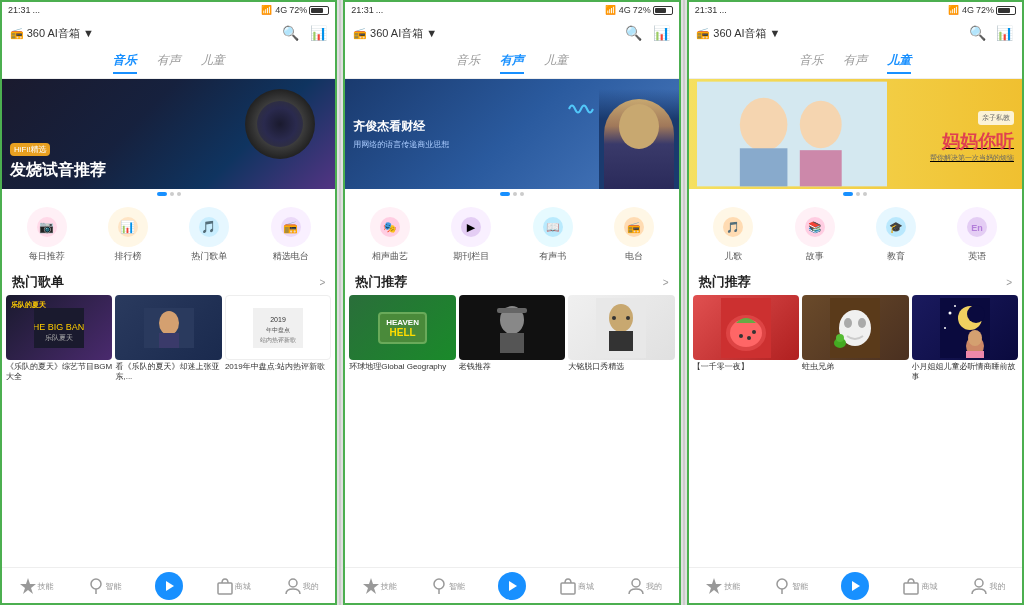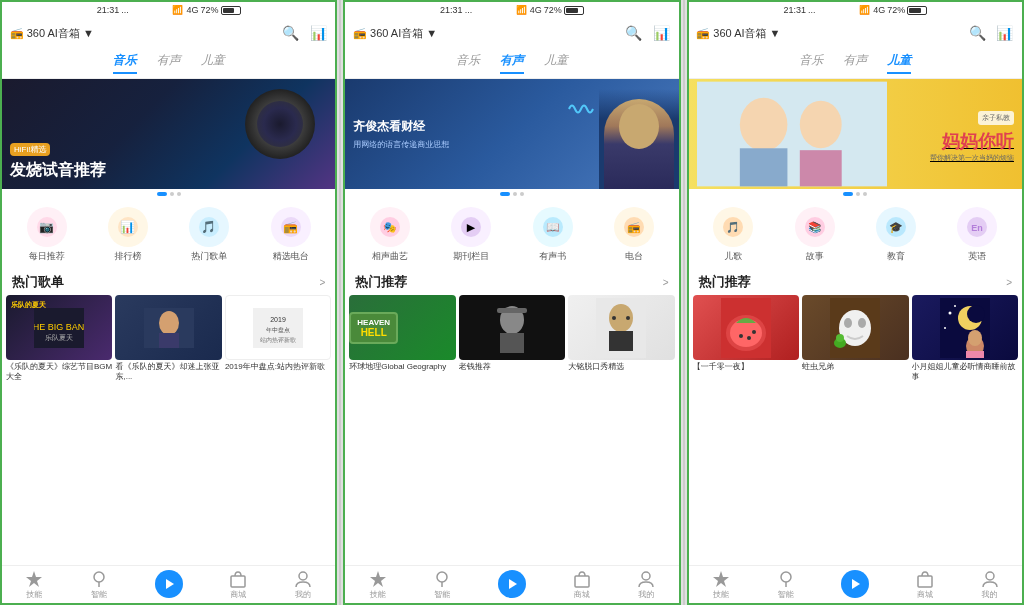--- a/index.html
+++ b/index.html
@@ -17,21 +17,21 @@
       background: #fff;
       display: flex;
       flex-direction: column;
       overflow: hidden;
       border: 2px solid #4caf50;
     }
     
     .status-bar {
       background: #fff;
       display: flex;
-      justify-content: center;
+      justify-content: space-between;
       align-items: center;
       padding: 2px 6px;
       font-size: 9px;
       color: #333;
       height: 16px;
       gap: 44px;
     }
     .status-left { display: flex; align-items: center; gap: 2px; }
     .status-right { display: flex; align-items: center; gap: 2px; }
     .battery-bar {
@@ -278,21 +278,21 @@
     
     .bottom-nav {
       display: flex;
       justify-content: space-around;
       padding: 4px 0 3px;
       border-top: 1px solid #eee;
       background: #fff;
     }
     .nav-item {
       display: flex;
-      flex-direction: column;
+      flex-direction: row;
       align-items: center;
       gap: 1px;
       cursor: pointer;
     }
     .nav-label { font-size: 8px; color: #999; }
     
     .dots {
       display: flex;
       justify-content: center;
       gap: 3px;
@@ -320,21 +320,21 @@
       background: linear-gradient(135deg, #2a3a5e, #1a2a4e);
       display: flex; align-items: center; justify-content: center;
     }
     .thumb-music3 {
       background: #fff;
       border: 1px solid #eee;
       display: flex; align-items: center; justify-content: center;
     }
     .thumb-geo {
       background: linear-gradient(135deg, #2a6e3a, #1a8a2a);
-      display: flex; align-items: center; justify-content: flex-start;
+      display: flex; align-items: center; justify-content: center;
       position: relative;
     }
     .thumb-talk {
       background: linear-gradient(135deg, #f0f0f0, #e0e0e0);
       display: flex; align-items: center; justify-content: center;
     }
     .thumb-old {
       background: #111;
       display: flex; align-items: center; justify-content: center;
     }

